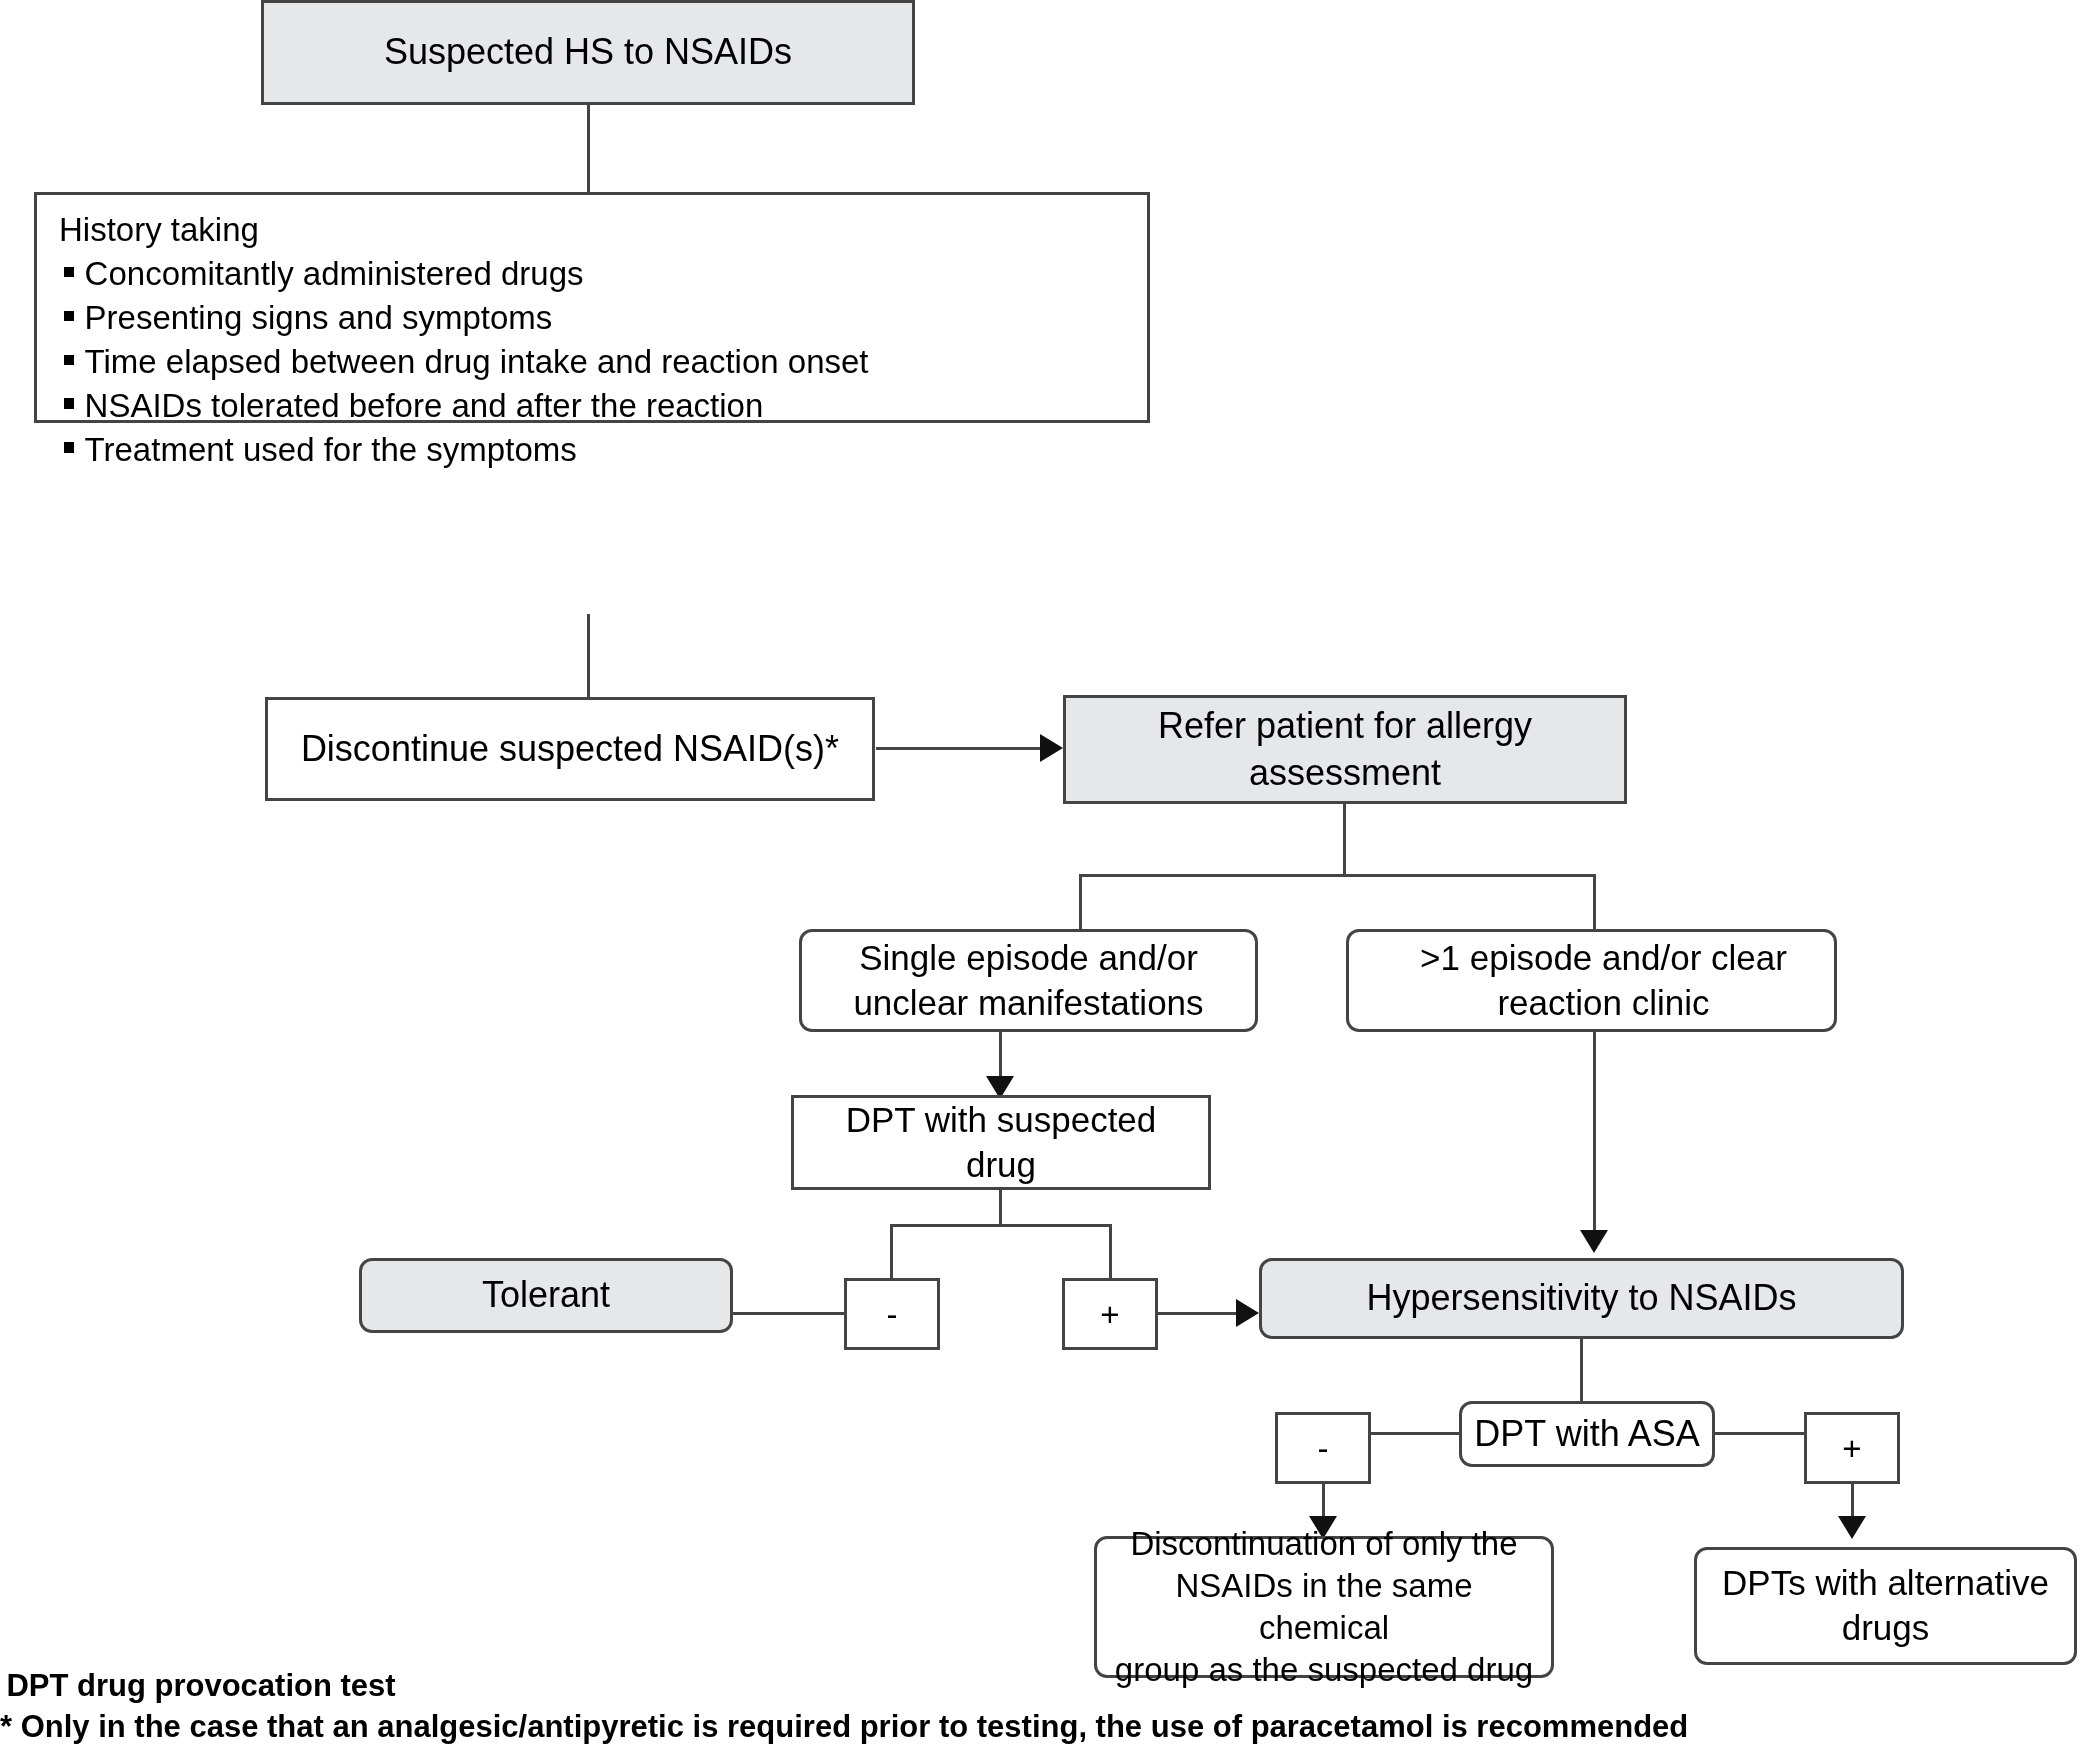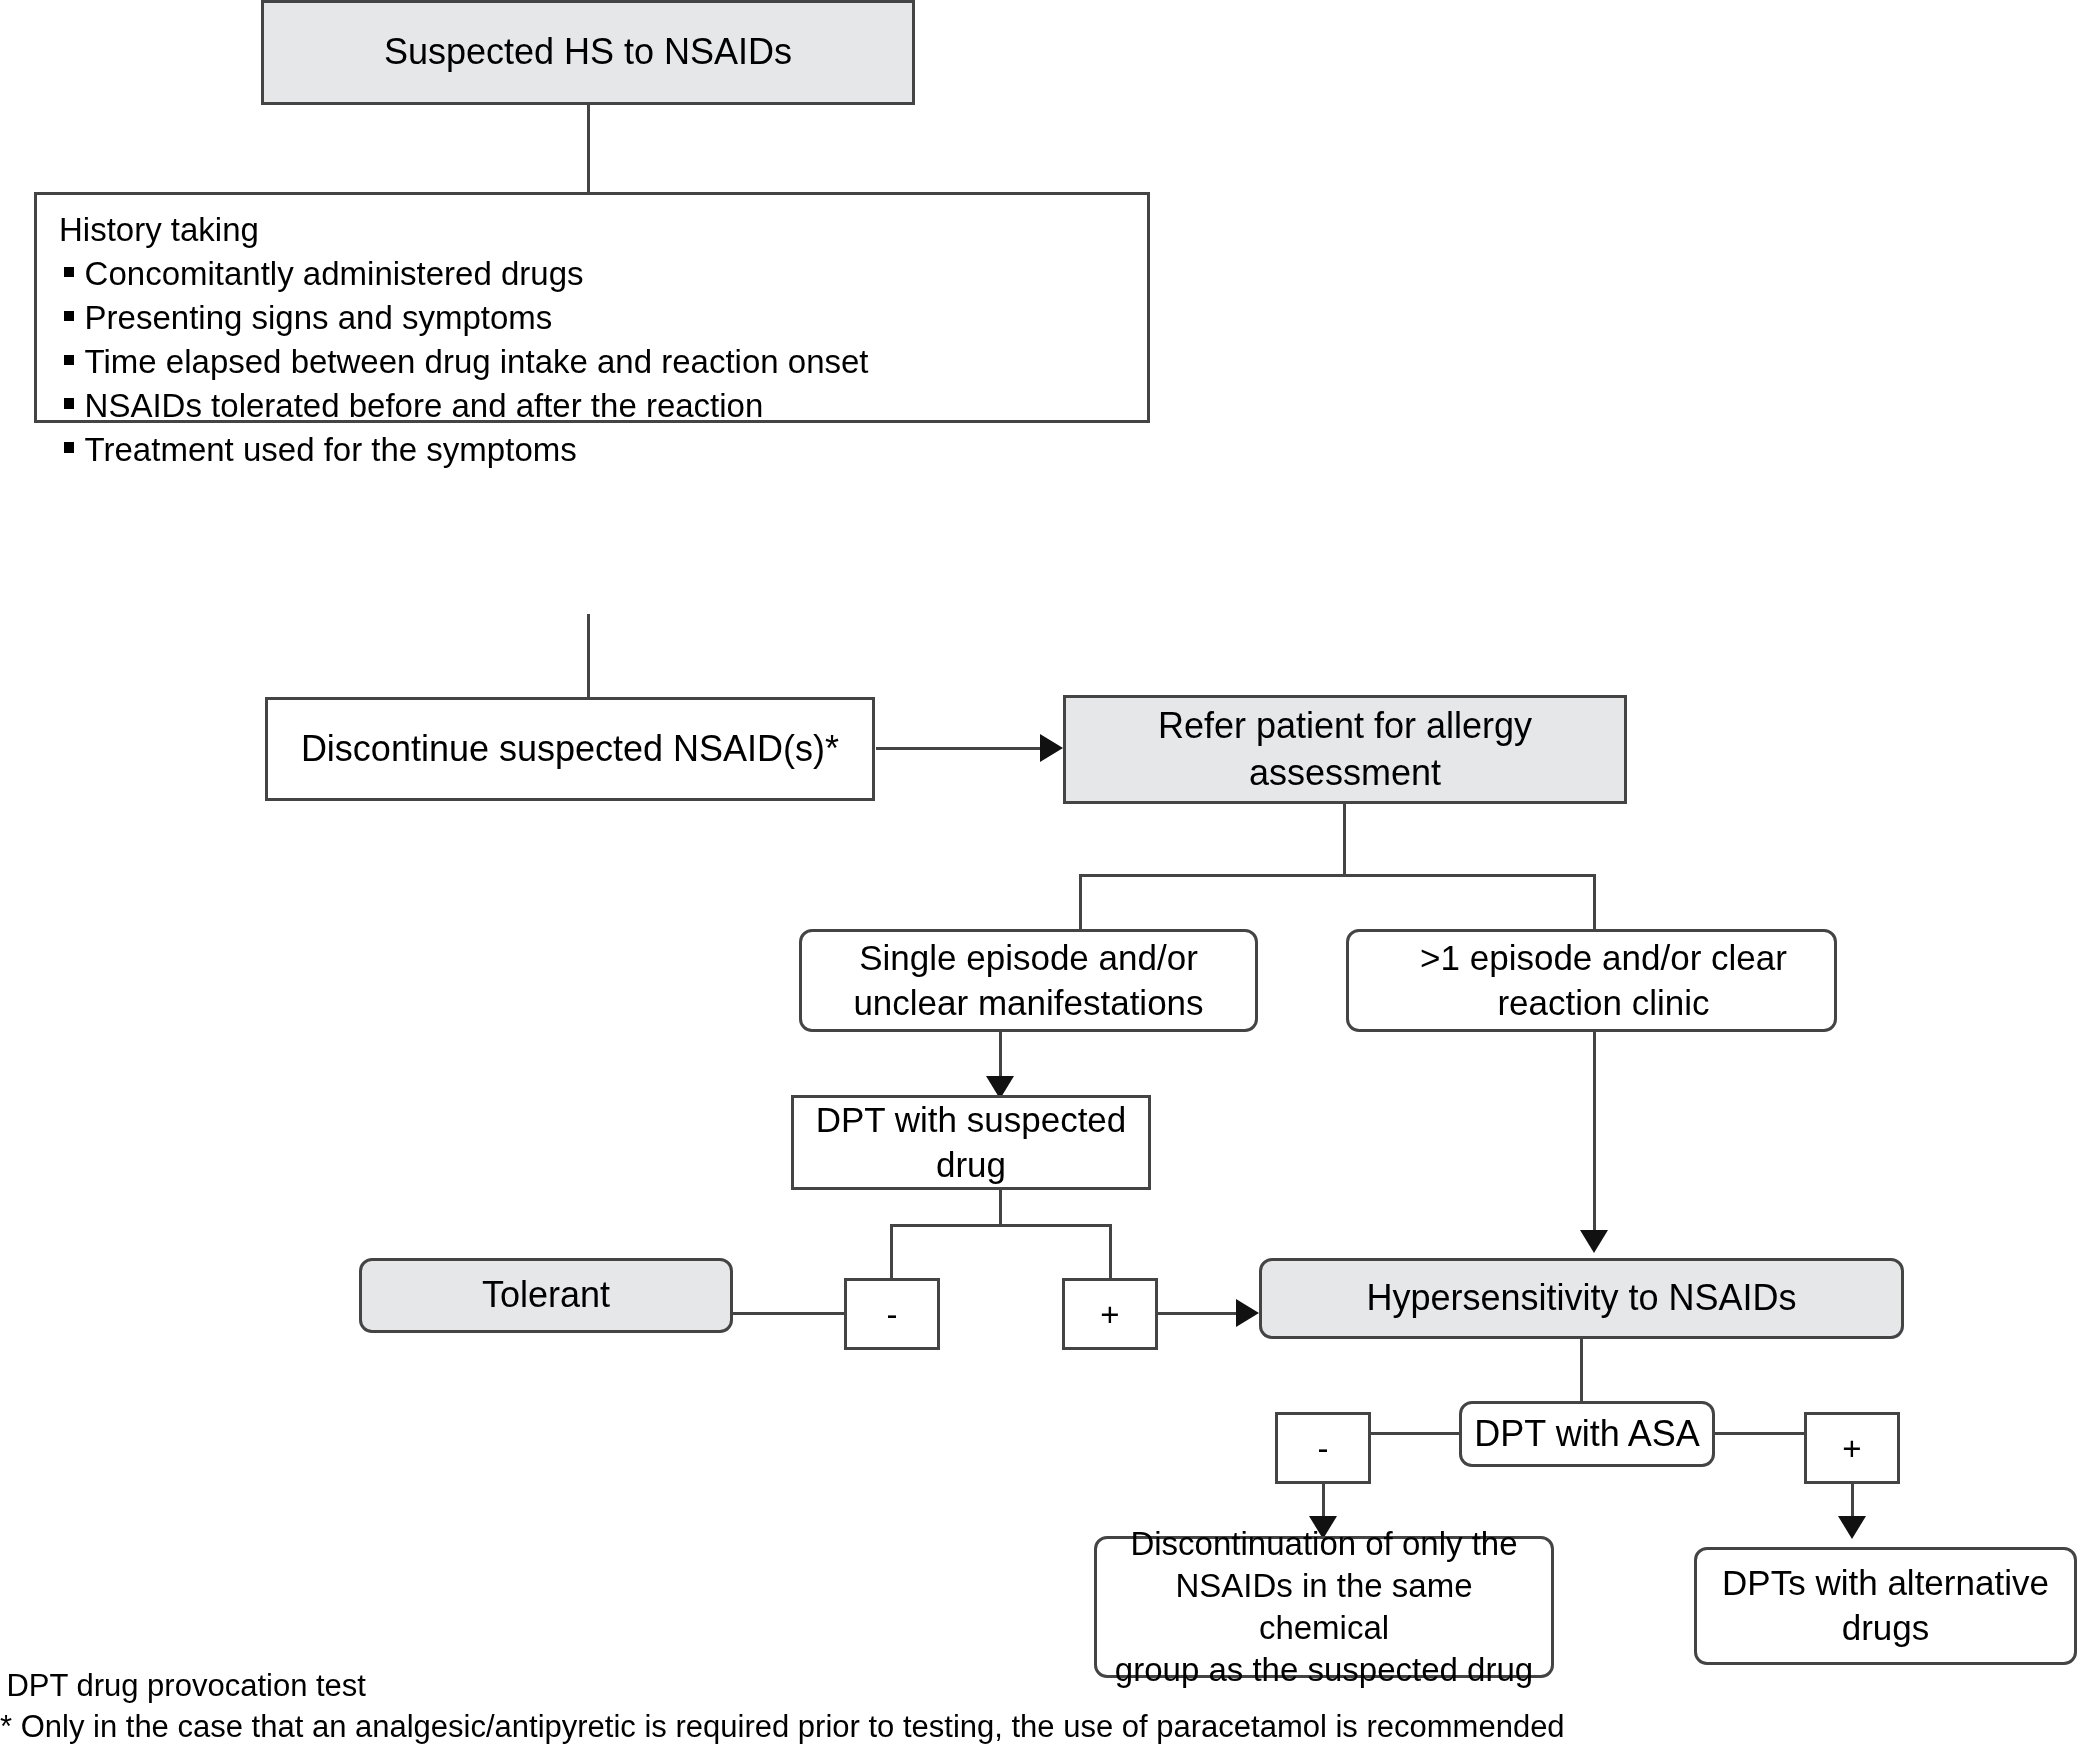--- a/index.html
+++ b/index.html
@@ -112,20 +112,21 @@
     border-bottom: 14px solid transparent;
     border-right: 23px solid #111111;
   }
 
   
   .foot {
     position: absolute;
     font-size: 31px;
     line-height: 1.2;
     white-space: nowrap;
+    font-weight: bold;
   }
 </style>
 </head>
 <body>
 
 <div id="page">
 
   <div class="node sq shaded" style="left:261px; top:0px; width:654px; height:105px; font-size:36px;">
     <span class="txt">Suspected HS to NSAIDs</span>
   </div>
@@ -177,21 +178,21 @@
       <span>reaction clinic</span>
     </span>
   </div>
 
   <div class="ln v" style="left:999px; top:1032px; height:64px;"></div>
   <div class="arrowhead down" style="left:986px; top:1076px;"></div>
 
   <div class="ln v" style="left:1593px; top:1032px; height:205px;"></div>
   <div class="arrowhead down" style="left:1580px; top:1230px;"></div>
 
-  <div class="node sq" style="left:791px; top:1095px; width:360px; height:95px; font-size:35px;">
+  <div class="node sq" style="left:791px; top:1095px; width:420px; height:95px; font-size:35px;">
     <span class="txt">
       <span>DPT with suspected</span><br>
       <span>drug</span>
     </span>
   </div>
 
   <div class="ln v" style="left:999px; top:1190px; height:35px;"></div>
   <div class="ln h" style="left:890px; top:1224px; width:222px;"></div>
   <div class="ln v" style="left:890px; top:1224px; height:54px;"></div>
   <div class="ln v" style="left:1109px; top:1224px; height:54px;"></div>

